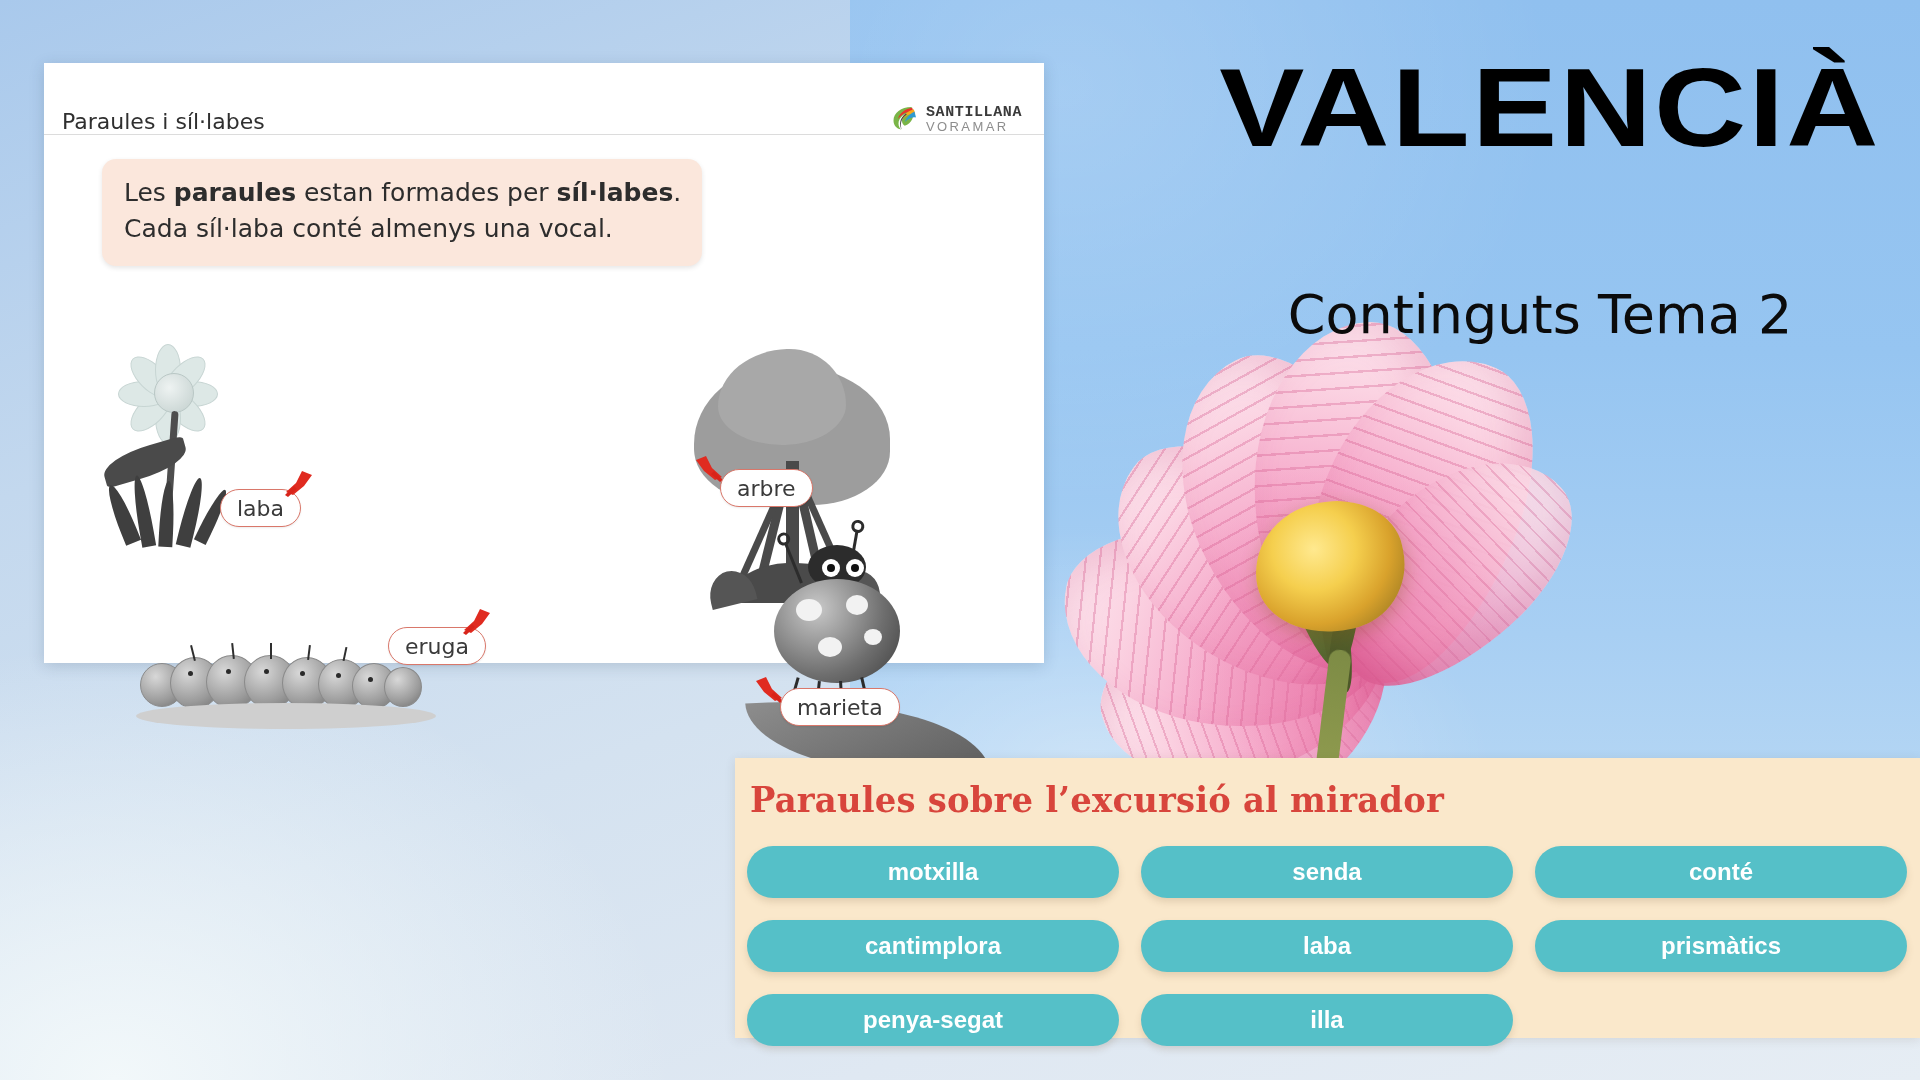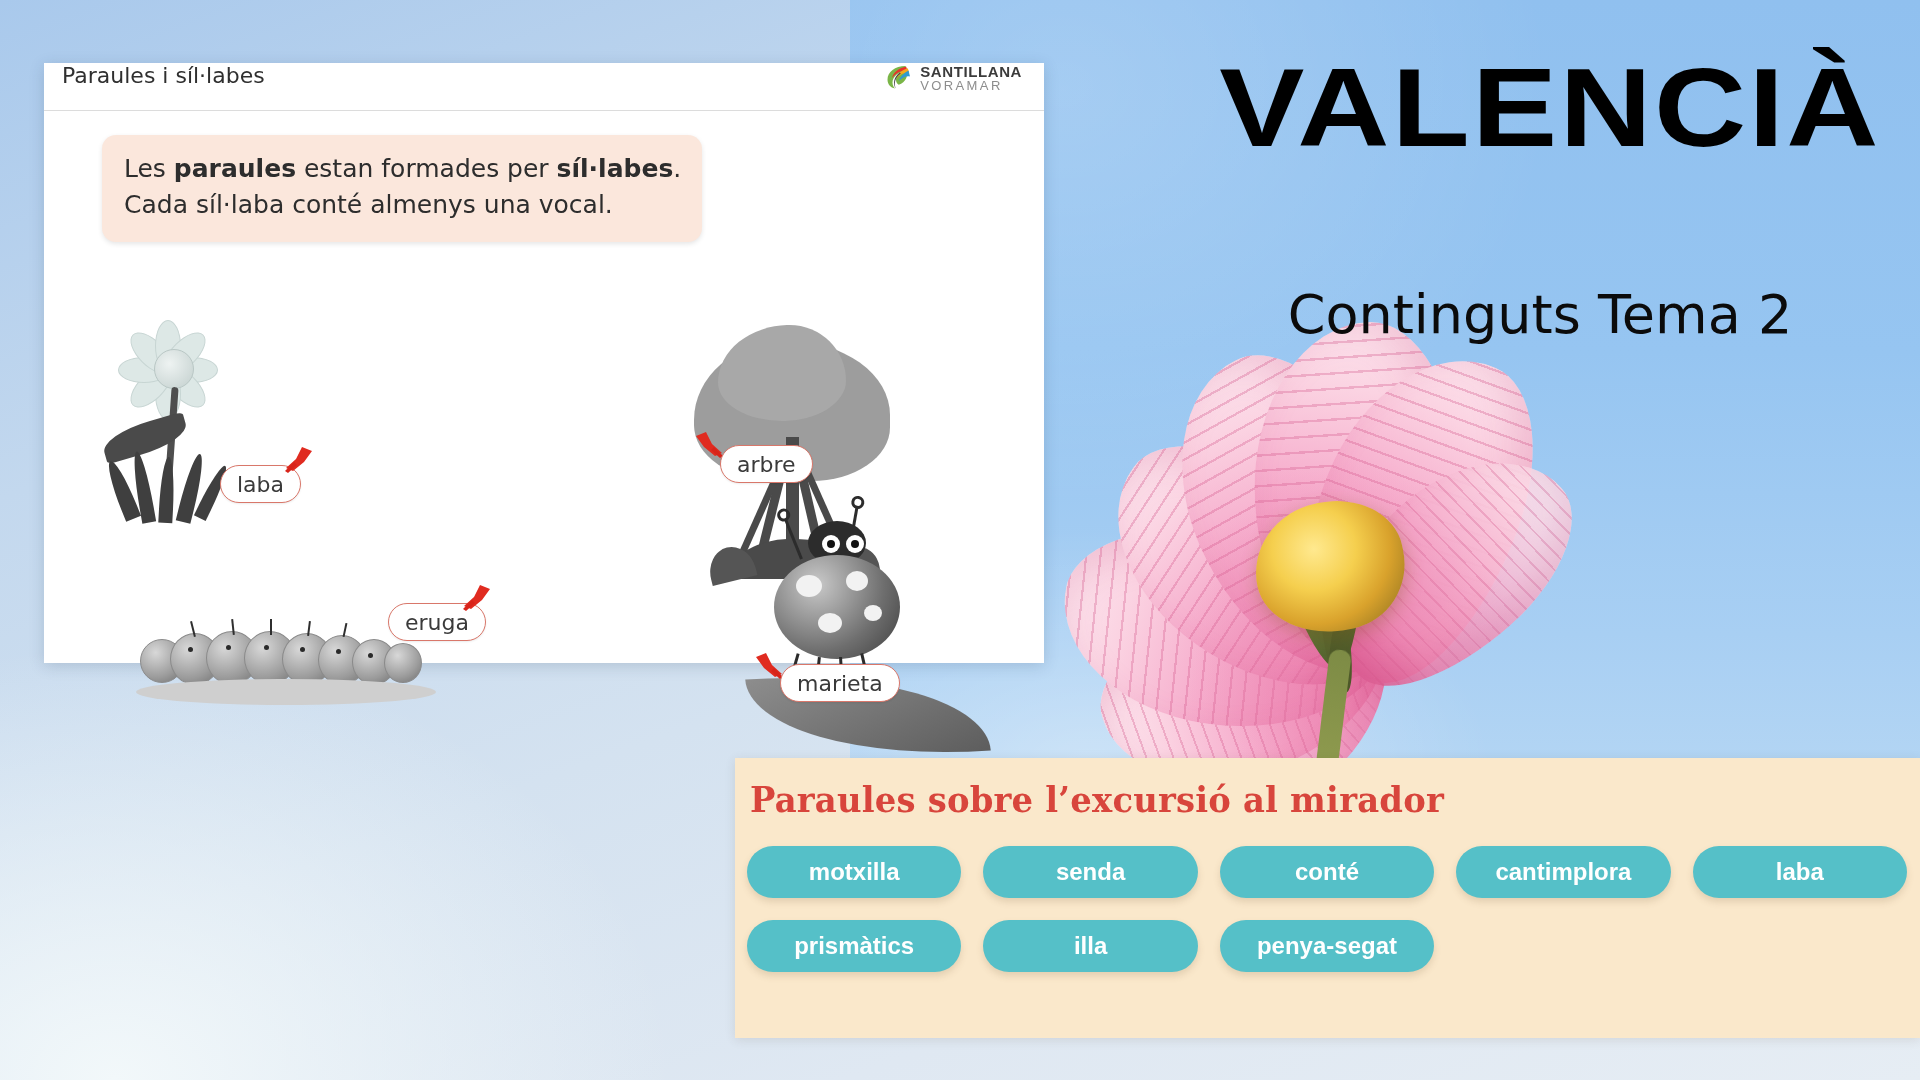--- a/index.html
+++ b/index.html
@@ -90,33 +90,33 @@
     font-size:54px; line-height:1.1; font-weight:400; color:#0b0b0b;
     text-align:center; font-family:"DejaVu Sans", sans-serif;
   }
 
   
   .slide-card{
     position:absolute; left:44px; top:63px; width:1000px; height:600px;
     background:#ffffff; box-shadow:0 3px 14px rgba(40,60,90,.18);
   }
   .slide-head{
-    position:relative; height:48px; border-bottom:1px solid #dcdcdc;
-    display:flex; align-items:flex-start; justify-content:space-between;
+    position:relative; height:72px; border-bottom:1px solid #dcdcdc;
+    display:flex; align-items:flex-end; justify-content:space-between;
     padding:0 22px 0 18px;
   }
   .slide-head-title{
     font-size:22px; color:#2f2f2f; font-family:"DejaVu Sans", sans-serif;
   }
   .brand{ display:flex; align-items:center; gap:7px; }
   .brand-mark{ width:30px; height:30px; position:relative; flex:0 0 30px; }
   .brand-text{ line-height:1; }
   .brand-name{
     font-size:15px; font-weight:700; letter-spacing:.6px; color:#3b3b3b;
-    font-family:Liberation Sans, sans-serif;
+    font-family:Liberation Mono, monospace;
   }
   .brand-sub{
     font-size:13px; letter-spacing:2.4px; color:#8d8d8d;
     font-family:"Liberation Sans", sans-serif;
   }
 
   .slide-body{ position:relative; height:538px; }
 
   .rule-box{
     position:absolute; left:58px; top:24px; width:600px;
@@ -211,21 +211,21 @@
   }
   .panel-heading{
     position:absolute; left:15px; top:20px;
     font-size:36px; font-weight:700; color:#d8453c; letter-spacing:.2px;
     font-family:"DejaVu Serif", serif;
     transform:scaleX(.94); transform-origin:0 50%;
     white-space:nowrap;
   }
   .chip-grid{
     position:absolute; left:12px; top:88px; width:1160px;
-    display:grid; grid-template-columns:repeat(5,1fr); gap:22px 22px;
+    display:grid; grid-template-columns:repeat(3,1fr); gap:22px 22px;
   }
   .chip{
     height:52px; border-radius:26px; background:#55c0c8;
     display:flex; align-items:center; justify-content:center;
     color:#ffffff; font-size:24px; font-weight:700;
     font-family:"Liberation Sans", sans-serif;
     box-shadow:0 4px 7px rgba(120,95,60,.18);
     cursor:pointer; user-select:none;
     white-space:nowrap;
   }
@@ -414,16 +414,16 @@
 
 <div class="word-panel">
   <div class="panel-heading">Paraules sobre l’excursió al mirador</div>
   <div class="chip-grid">
     <div class="chip">motxilla</div>
     <div class="chip">senda</div>
     <div class="chip">conté</div>
     <div class="chip">cantimplora</div>
     <div class="chip">laba</div>
     <div class="chip">prismàtics</div>
+    <div class="chip">penya-segat</div>
     <div class="chip">illa</div>
-    <div class="chip">penya-segat</div>
   </div>
 </div>
 
 </body></html>

